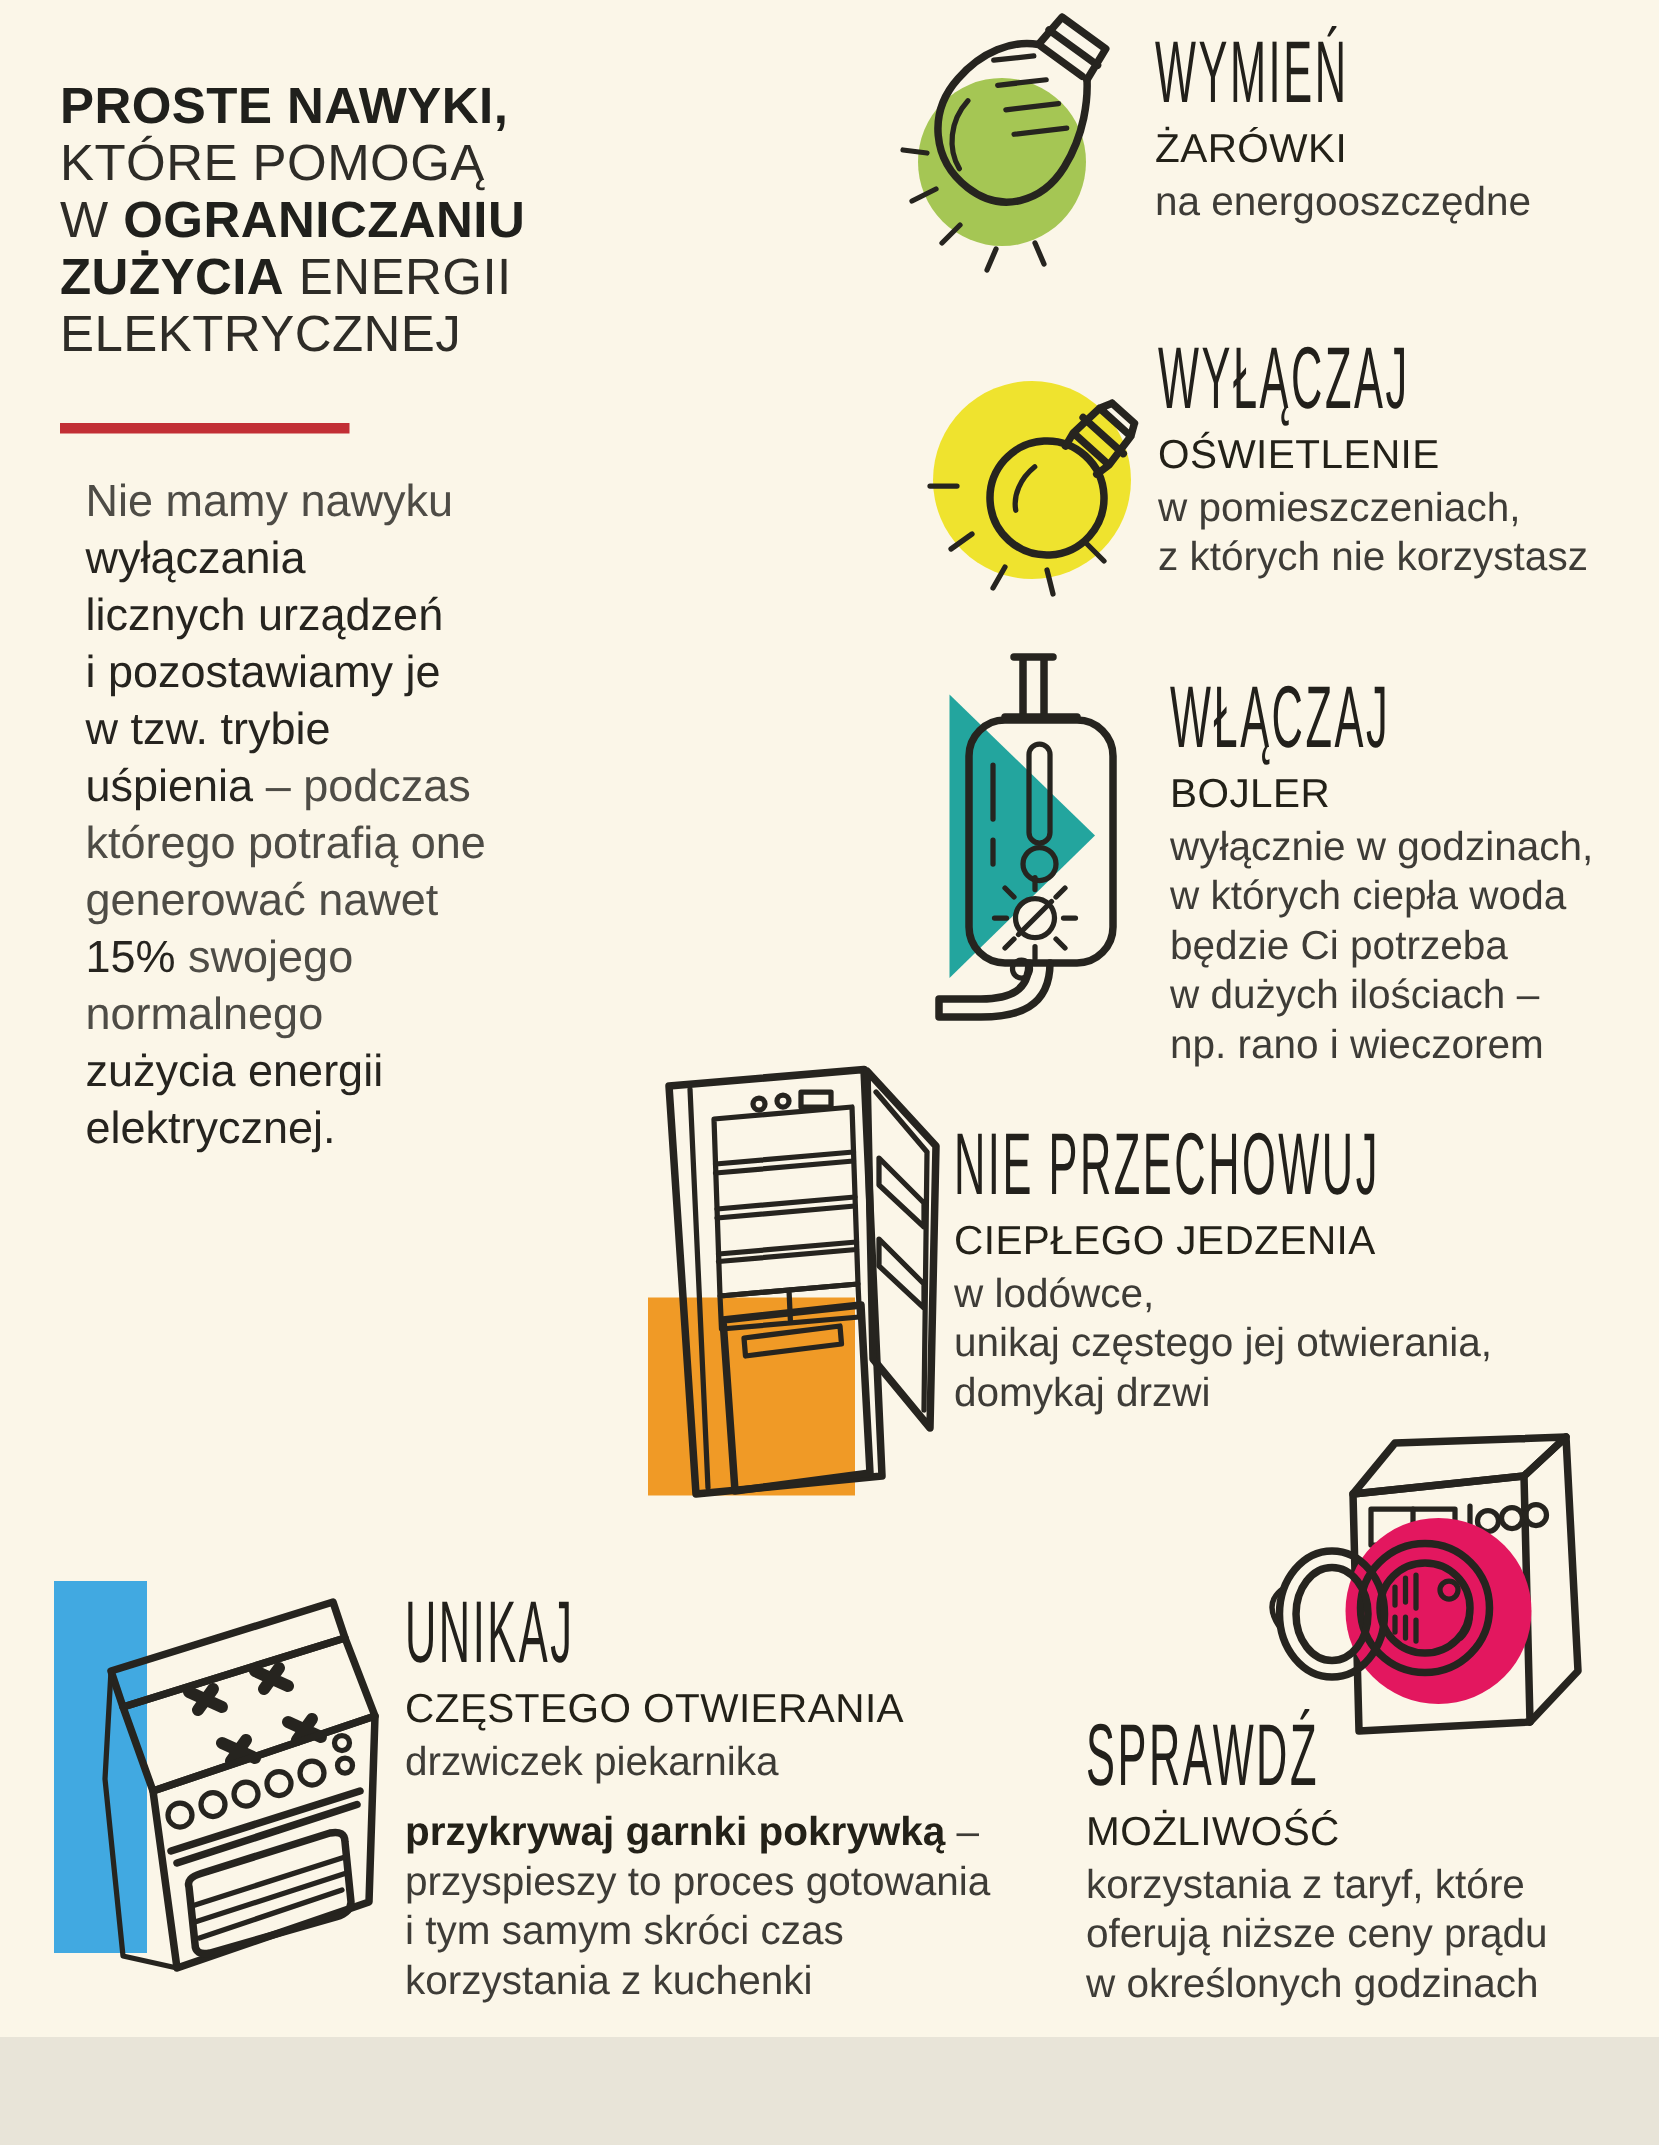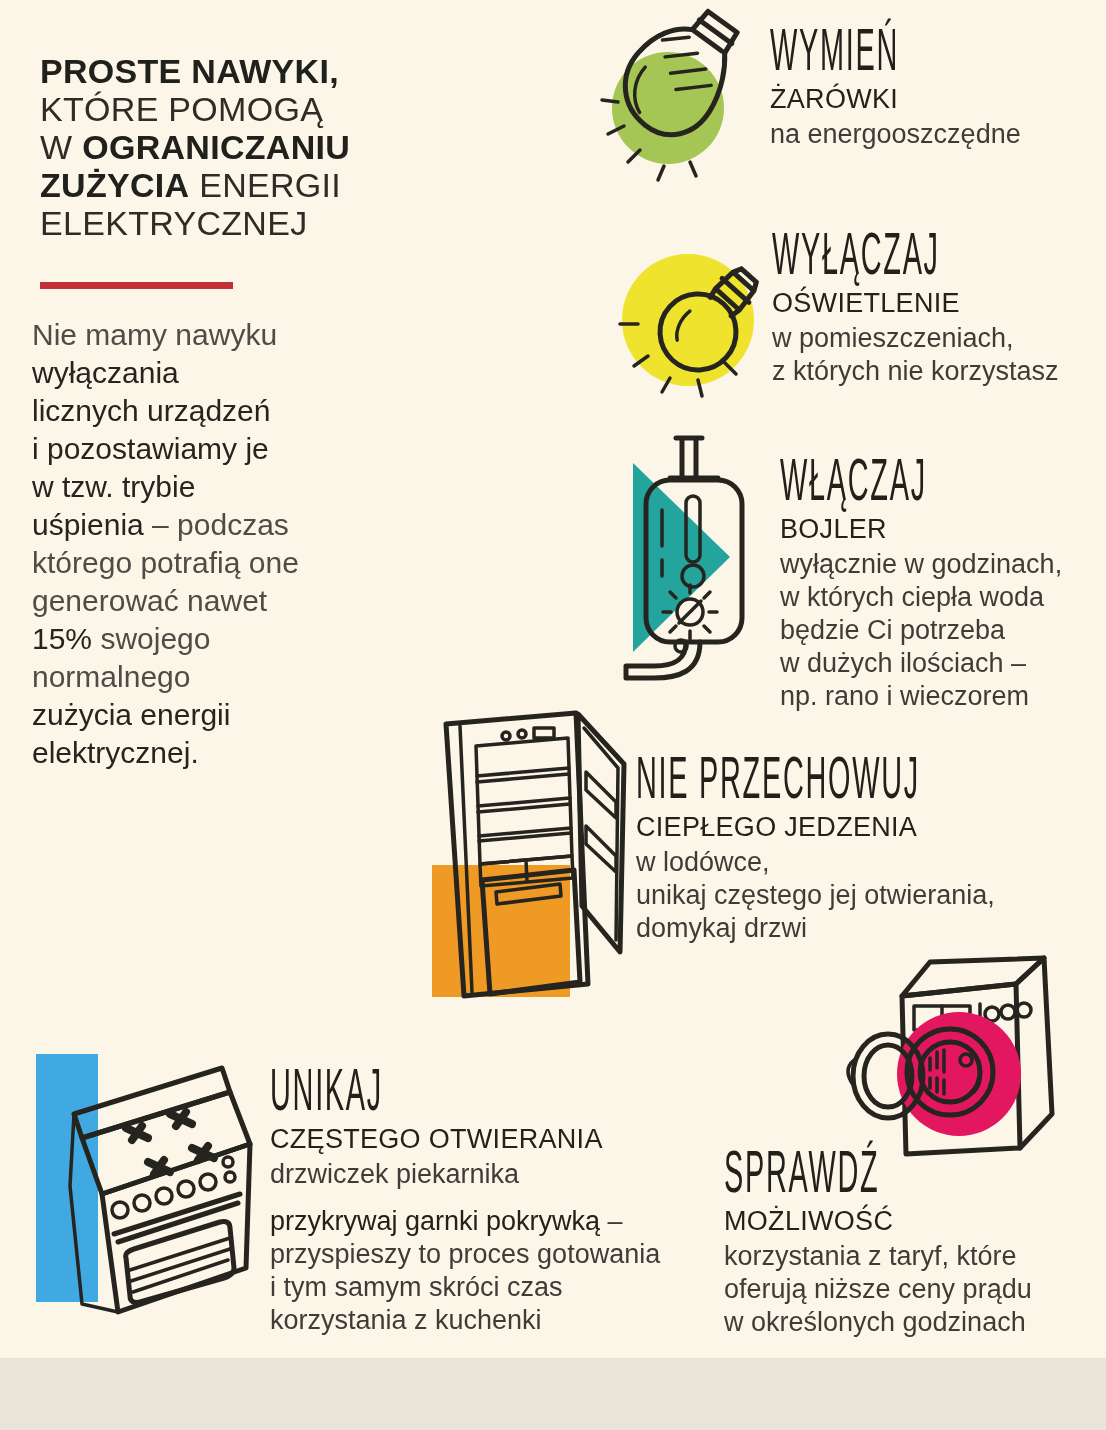--- a/index.html
+++ b/index.html
@@ -6,30 +6,30 @@
   body{font-family:"Liberation Sans",sans-serif;background:#e8e4d8;}
   .canvas{position:relative;width:1106px;height:1358px;background:#FBF6E8;overflow:hidden;margin:0 auto;}
   .abs{position:absolute;}
 
   
   .title{left:40px;top:52px;width:360px;font-size:34px;line-height:38px;color:#2E2C27;font-weight:400;letter-spacing:.3px;}
   .title .b{font-weight:700;color:#20201C;}
   .red-line{left:40px;top:282px;width:193px;height:7px;background:#C22F35;}
 
   
-  .intro{left:32px;top:316px;width:340px;font-size:30px;line-height:38px;color:#4E4C46;}
+  .intro{left:57px;top:316px;width:340px;font-size:30px;line-height:38px;color:#4E4C46;}
   .intro .b{font-weight:400;color:#26241F;}
 
   
   .tip{position:absolute;}
   .hand{font-size:34px;font-weight:400;color:#22201B;letter-spacing:2px;white-space:nowrap;
         line-height:34px;transform:scale(0.85,1.72);transform-origin:0 0;margin-bottom:30px;}
   .sub{font-size:27px;font-weight:400;color:#232118;letter-spacing:.3px;margin-bottom:3px;white-space:nowrap;}
   .desc{font-size:27px;line-height:33px;color:#3E3C37;white-space:pre-line;}
-  .desc .desc-b{font-weight:400;color:#232118;}
+  .desc .desc-b{font-weight:700;color:#232118;}
   .gap{height:14px;}
 
   svg{position:absolute;overflow:visible;}
   .stroke{fill:none;stroke:#26241F;stroke-width:5;stroke-linecap:round;stroke-linejoin:round;}
   .stroke-thin{fill:none;stroke:#26241F;stroke-width:3.5;stroke-linecap:round;stroke-linejoin:round;}
 </style>
 </head>
 <body>
 
 <div class="canvas">

